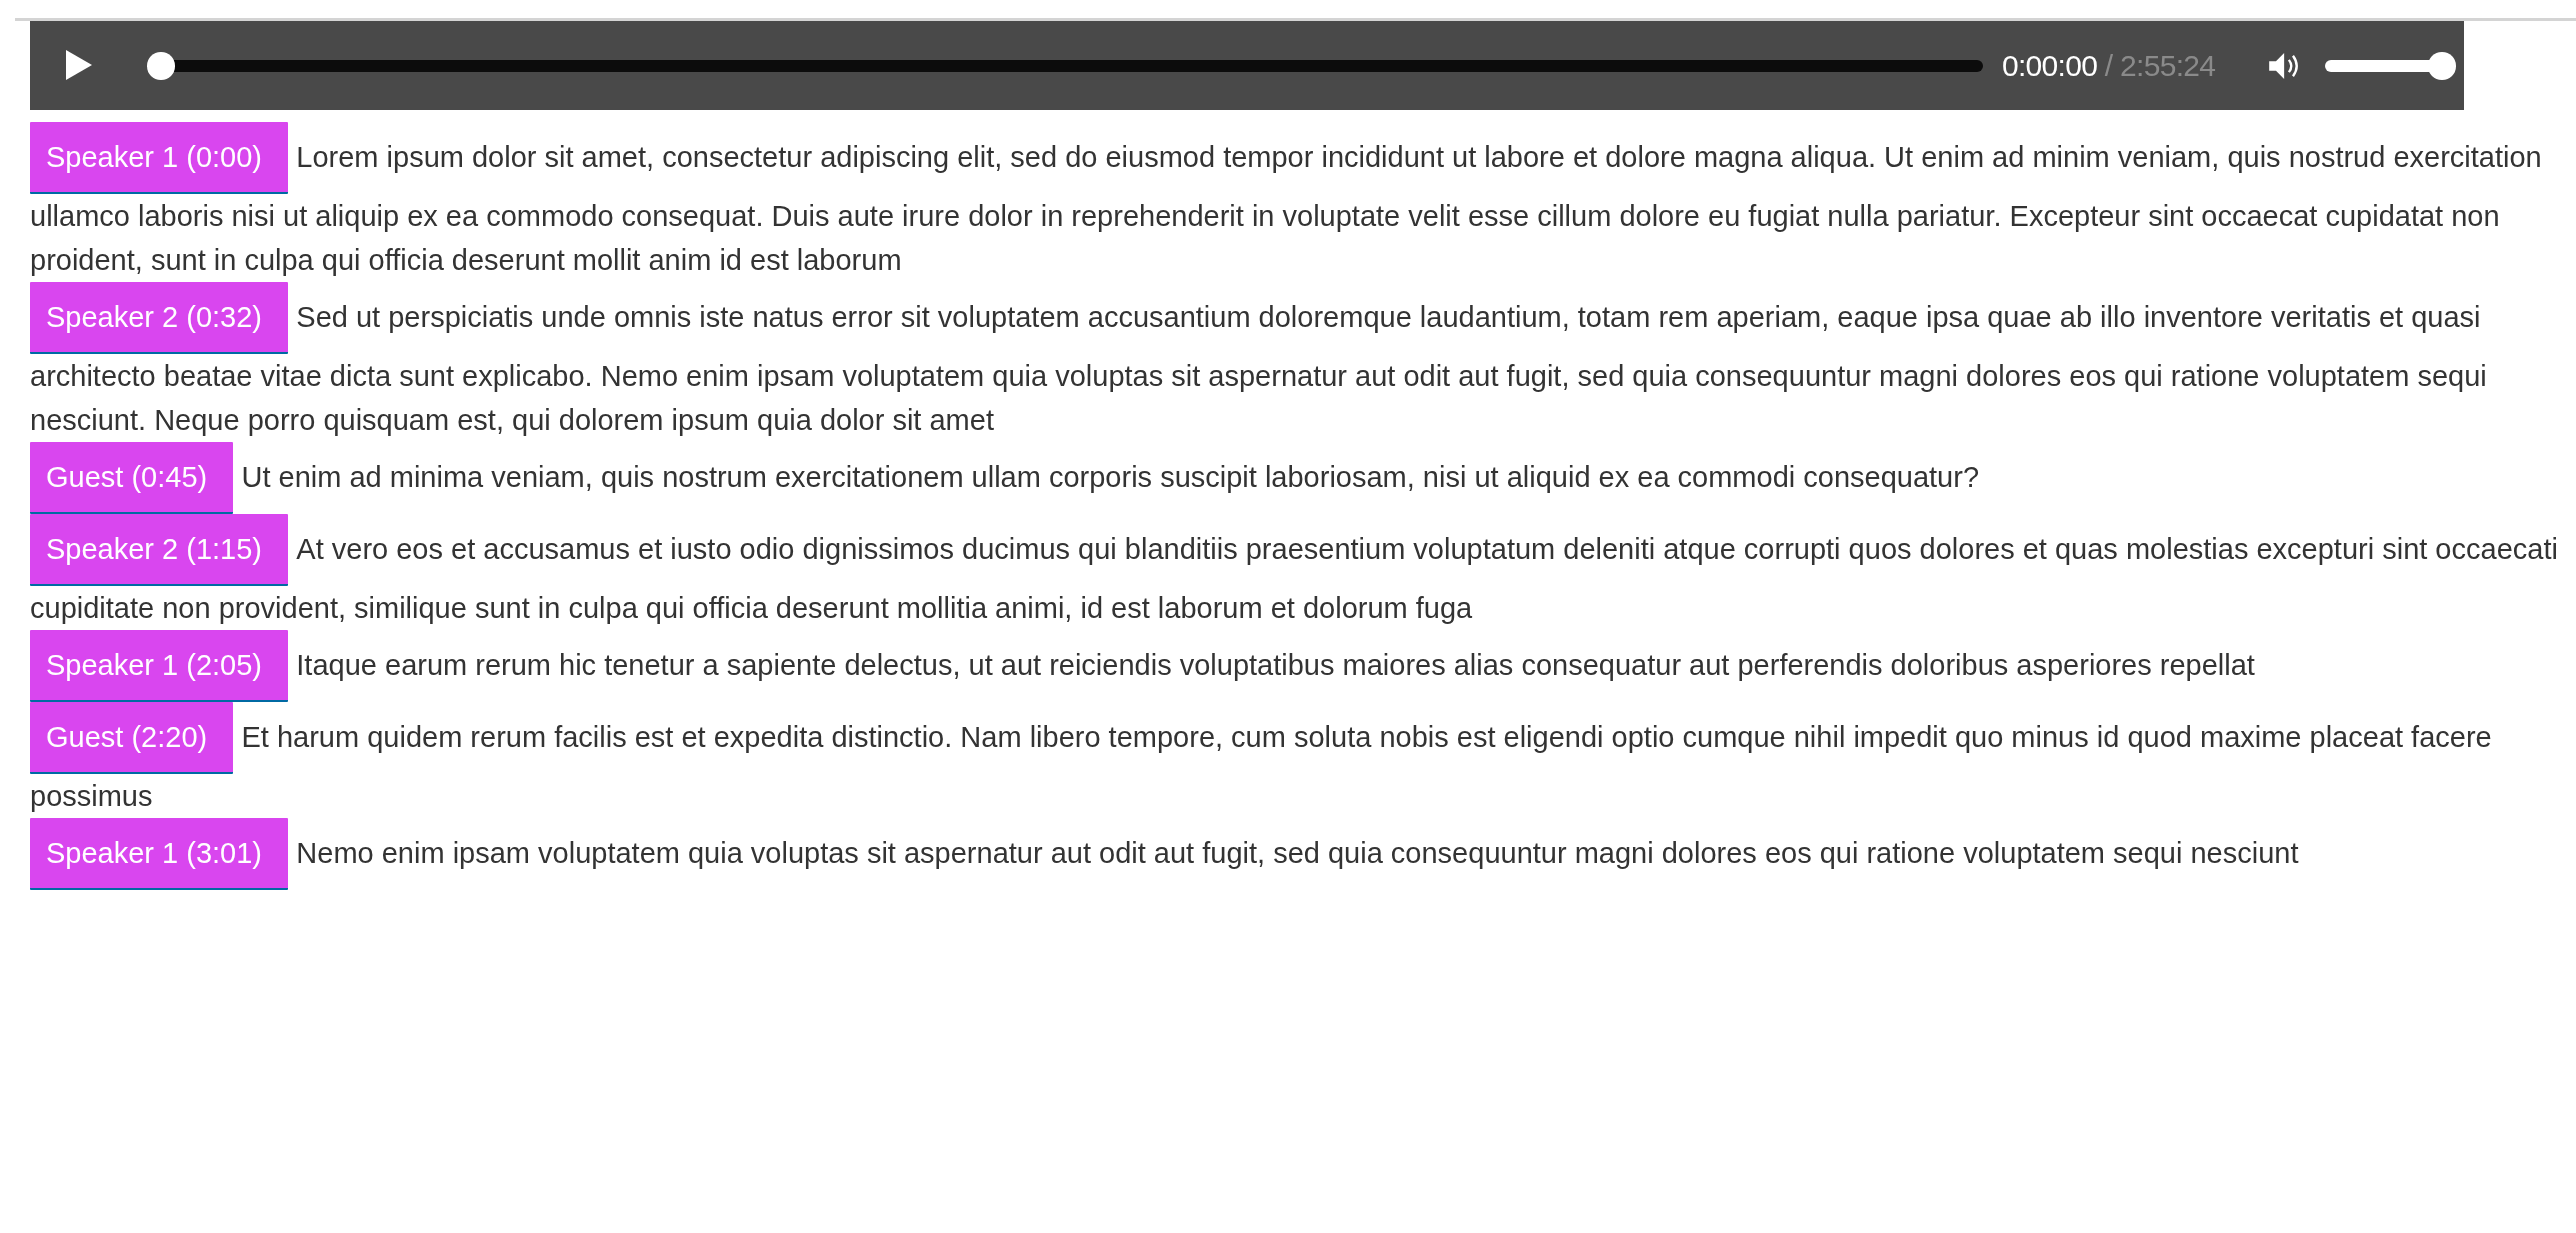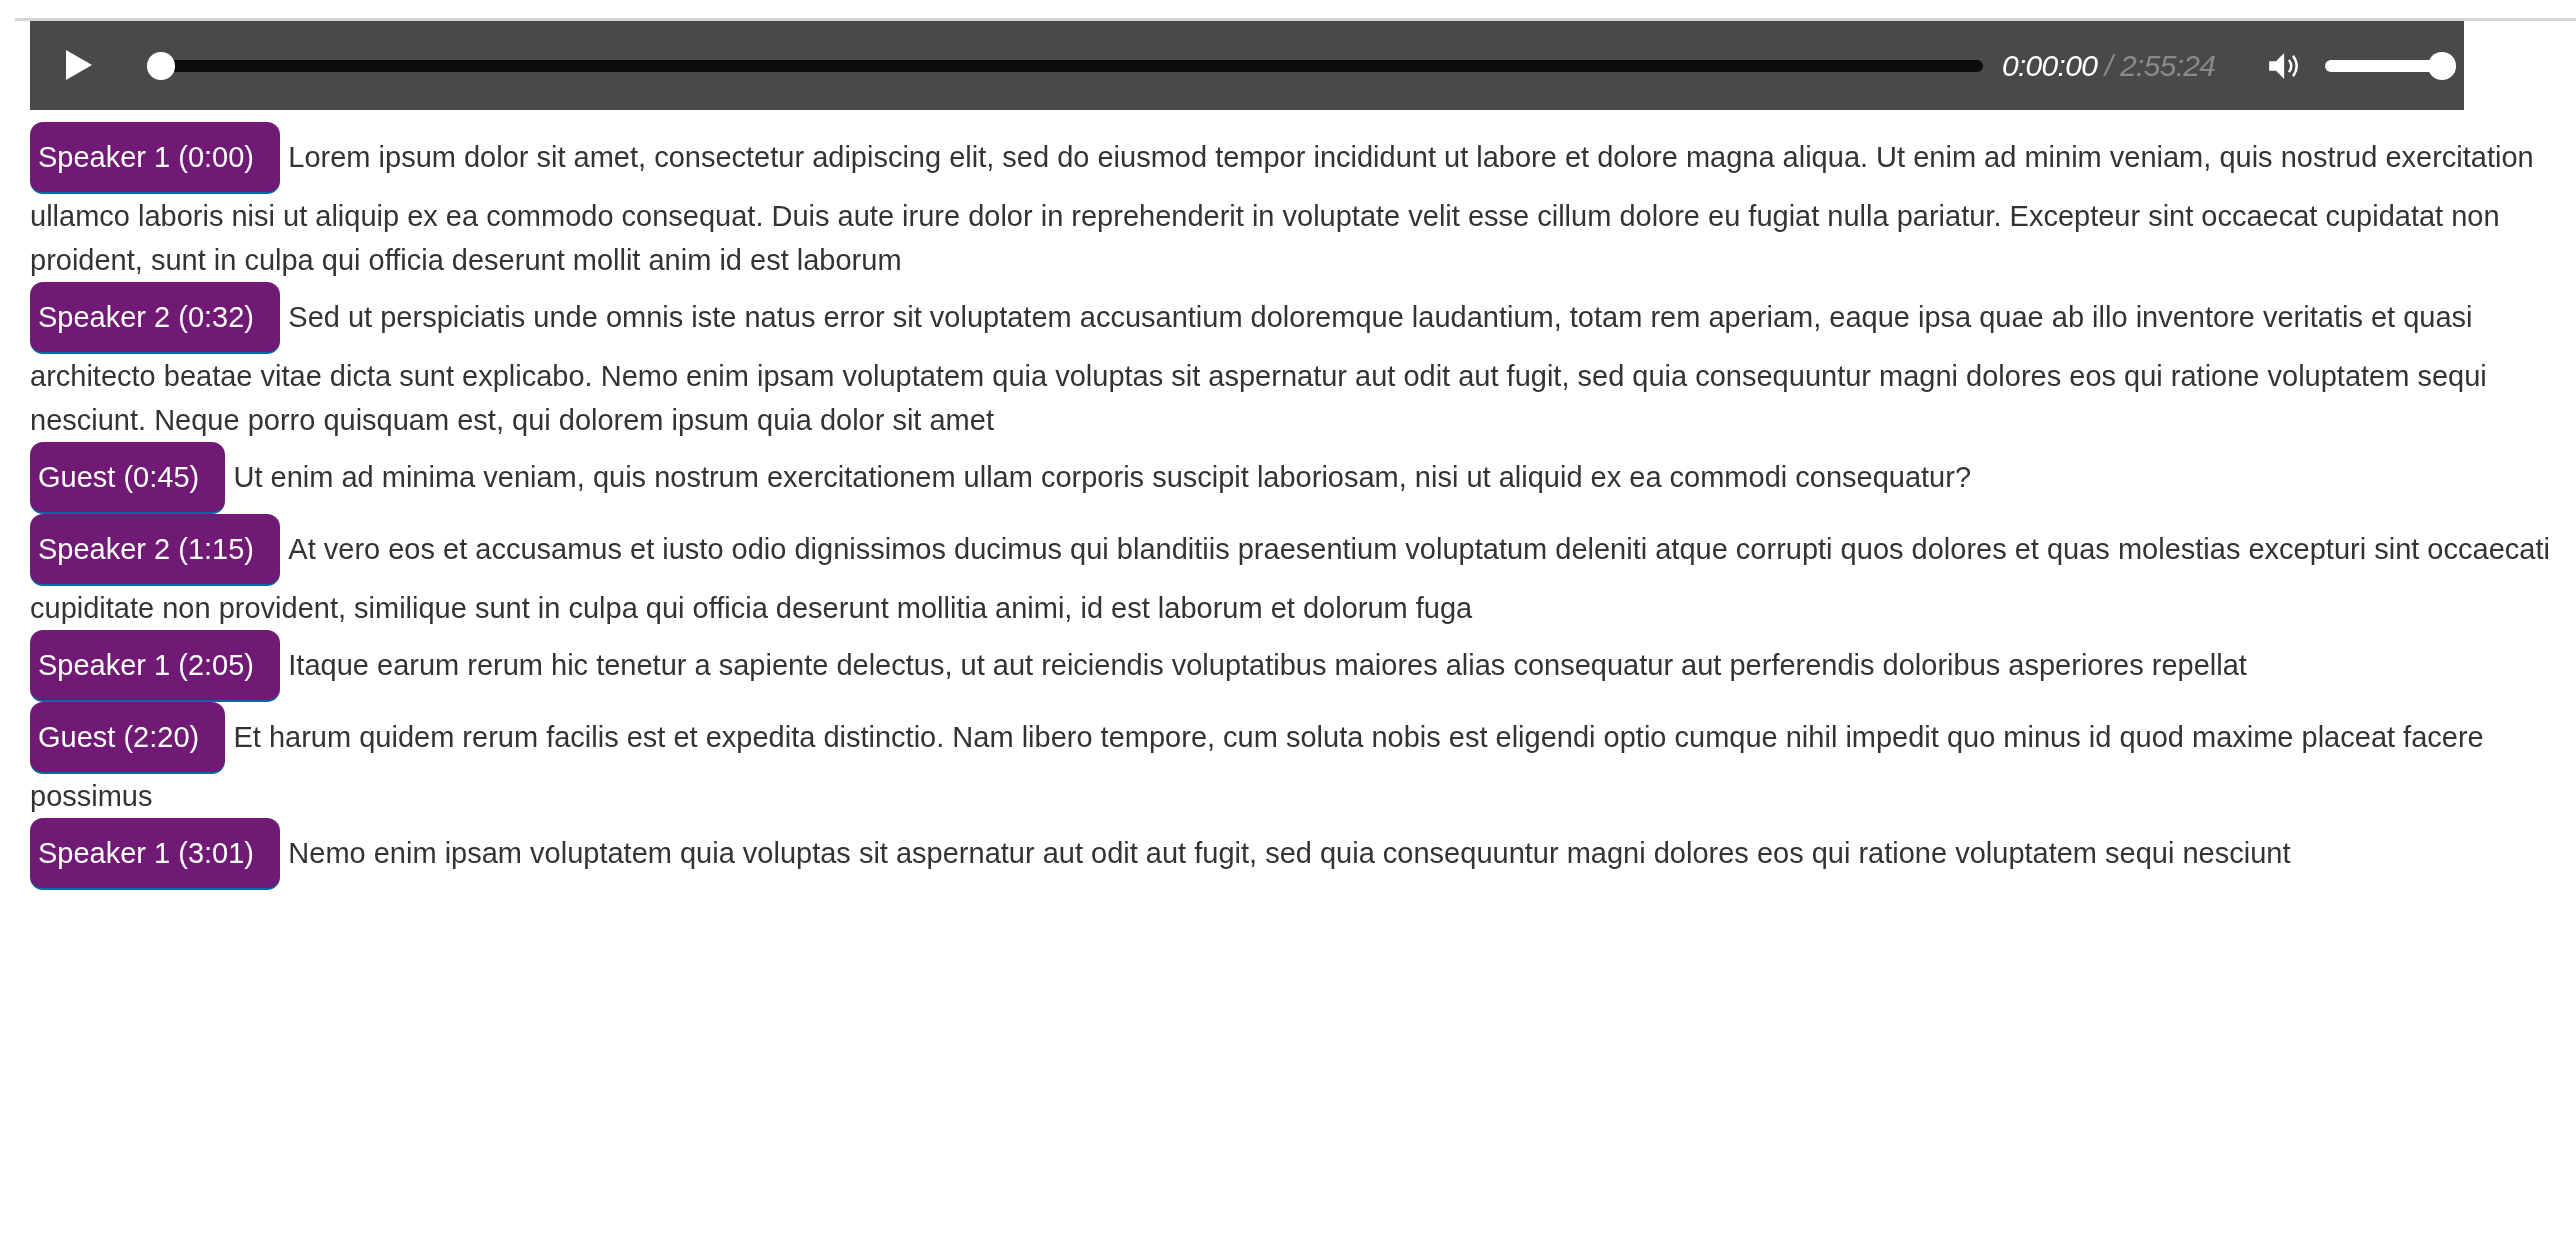--- a/index.html
+++ b/index.html
@@ -3,44 +3,44 @@
 <meta charset="utf-8">
 <style>
   html, body { margin: 0; padding: 0; background: #ffffff; }
   body {
     width: 2576px; height: 1234px; overflow: hidden; position: relative;
     font-family: "Liberation Sans", sans-serif; color: #333333;
   }
   .topline { position: absolute; left: 15px; top: 18px; width: 2561px; height: 2.8px; background: #d4d4d4; }
   .player {
     position: absolute; left: 30px; top: 21px; width: 2434px; height: 89px;
-    background: #494949; display: flex; align-items: center; box-sizing: border-box; font-style: italic;
+    background: #494949; display: flex; align-items: center; box-sizing: border-box;
   }
   .play-btn { position: absolute; left: 36px; top: 29px; width: 0; height: 0;
     border-top: 15px solid transparent; border-bottom: 15px solid transparent;
     border-left: 26px solid #ffffff; cursor: pointer; }
   .seek { position: absolute; left: 117px; top: 39px; width: 1836px; height: 12.4px;
     background: #0c0c0c; border-radius: 6.2px; cursor: pointer; }
   .seek-knob { position: absolute; left: 0; top: -7.6px; width: 27.5px; height: 27.5px;
     border-radius: 50%; background: #ffffff; }
   .time { position: absolute; left: 1972px; top: 24px; font-size: 30px; line-height: 41px; letter-spacing: -0.7px; }
   .time .cur { color: #ffffff; }
   .time .sep, .time .dur { color: #8a8a8a; }
   .vol-icon { position: absolute; left: 2235px; top: 27.5px; width: 41px; height: 34px; cursor: pointer; }
   .vol-slider { position: absolute; left: 2295px; top: 39px; width: 124px; height: 12.4px;
     background: #ffffff; border-radius: 6.2px; cursor: pointer; }
   .vol-knob { position: absolute; right: -6.9px; top: -7.6px; width: 27.5px; height: 27.5px; border-radius: 50%; background: #ffffff; }
 
   .transcript { position: absolute; left: 30px; top: 122px; width: 2531px; font-size: 29px; line-height: 44px; }
   .segment { margin: 0 0 0 0; }
   .spk-btn {
-    display: inline-block; background: #701a75; color: #ffffff;
-    border: none; border-bottom: 2.1px solid #006aa3; border-radius: 13px;
+    display: inline-block; background: #d946ef; color: #ffffff;
+    border: none; border-bottom: 2.1px solid #006aa3; border-radius: 1px;
     font-family: "Liberation Sans", sans-serif; font-size: 29px; line-height: 33px;
-    padding: 19px 26px 18px 8px; margin: 0 8.3px 0 0; cursor: pointer; vertical-align: baseline;
+    padding: 19px 26px 18px 16px; margin: 0 8.3px 0 0; cursor: pointer; vertical-align: baseline;
   }
   .seg-text { vertical-align: baseline; }
 </style>
 </head>
 <body>
 
 <div class="topline"></div>
 
 <div class="player">
   <div class="play-btn"></div>

